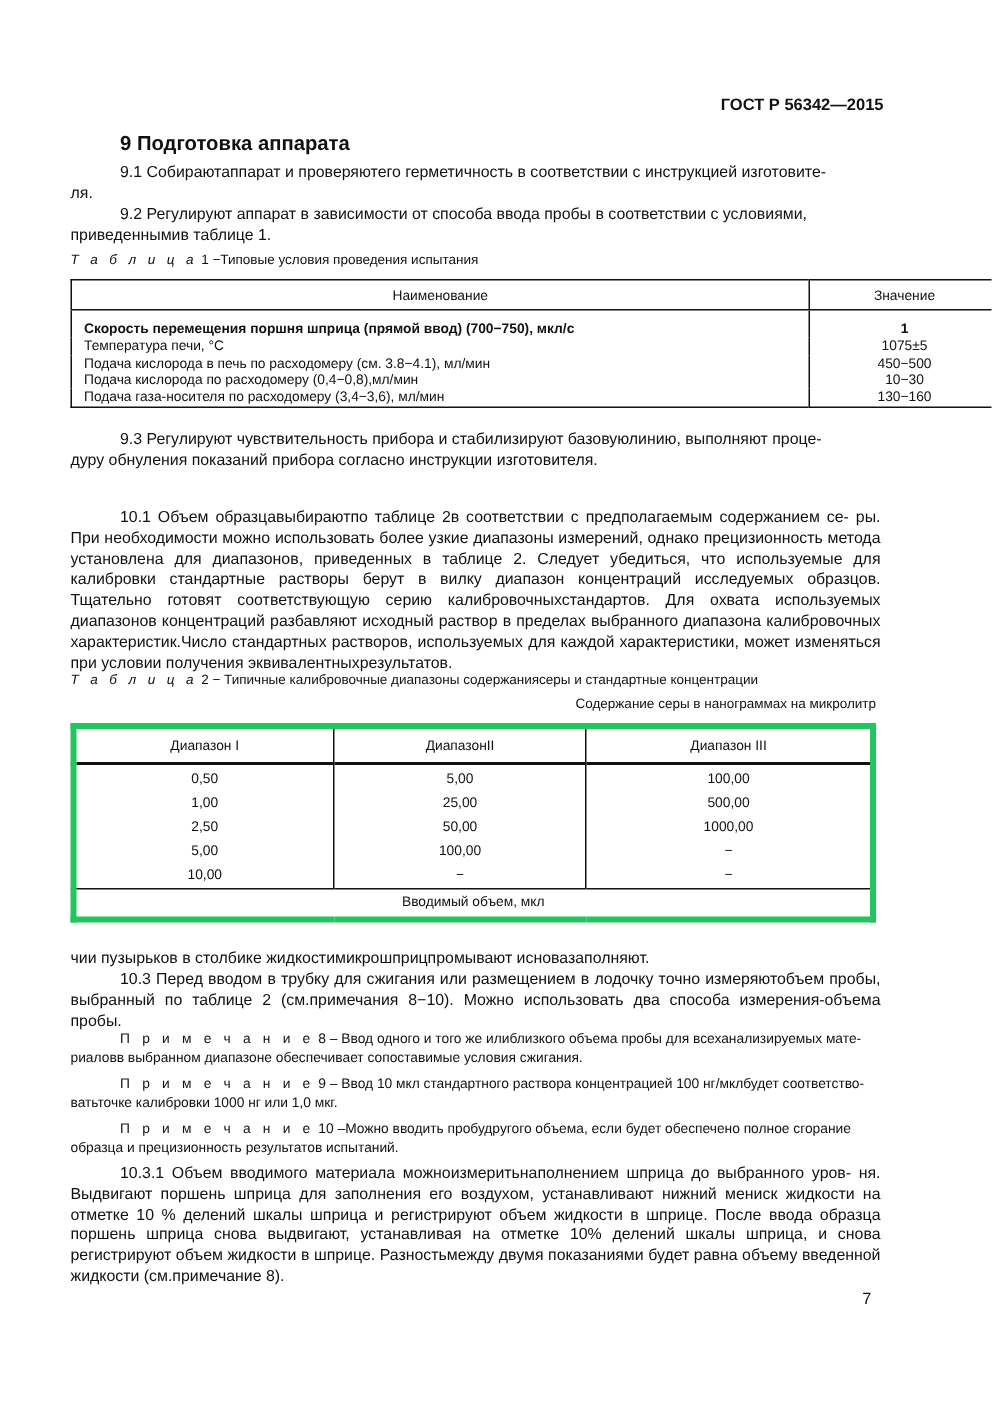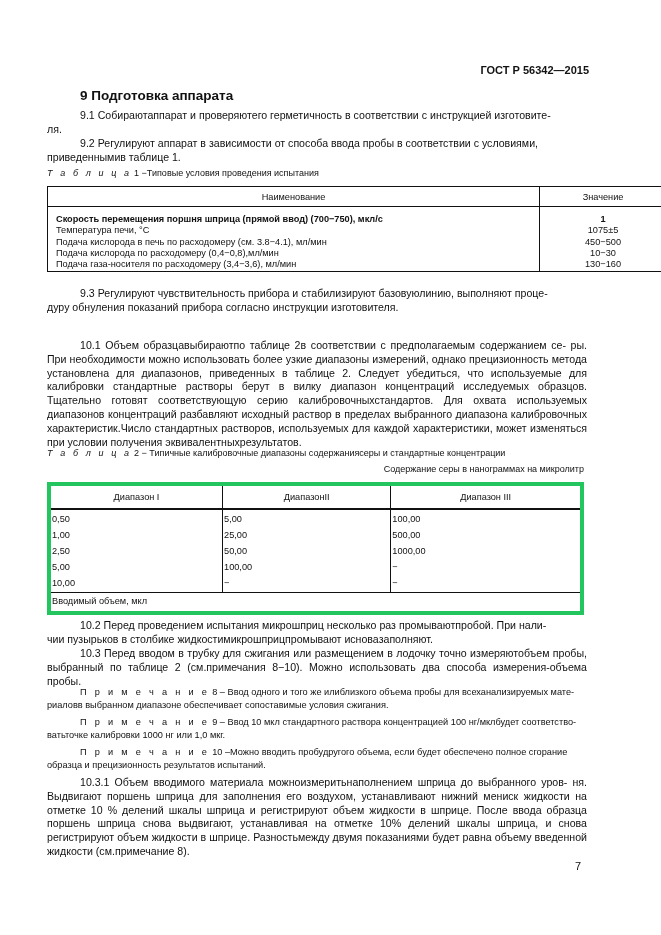--- a/index.html
+++ b/index.html
@@ -18,21 +18,21 @@
   table { border-collapse: collapse; position: absolute; font-size: 9.2px; }
   .t1 { left: 47px; top: 186px; width: 620px; border: 1.5px solid #111; }
   .t1 th { font-weight: normal; height: 17px; border-bottom: 1px solid #111; }
   .t1 td { padding: 0 8px; line-height: 11.3px; }
   .t1 .c2 { border-left: 1px solid #111; text-align: center; width: 110px; }
   .t1 th.c1 { text-align: center; }
   .t1 .firstrow td { padding-top: 7px; font-weight: bold; }
   .t1 .lastrow td { padding-bottom: 1px; }
   .t2 { left: 47px; top: 482px; width: 537px; border: 4px solid #22c55e; }
   .t2 th { font-weight: normal; height: 20px; border-bottom: 2px solid #111; border-left: 1px solid #111; text-align: center; }
-  .t2 td { text-align: left; border-left: 1px solid #111; line-height: 13.9px; margin-left: 34px; }
+  .t2 td { text-align: center; border-left: 1px solid #111; line-height: 13.9px; margin-left: 34px; }
   .t2 .firstrow td { padding-top: 3px; }
   .t2 .span td { border-top: 1px solid #111; height: 16px; }
   .t2 .vol td { border-top: 2px solid #111; height: 14px; }
   .pnum { position: absolute; right: 80px; top: 860px; font-size: 11px; }
 </style>
 </head>
 <body>
 
 <div class="page">
 
@@ -135,21 +135,21 @@
         <td>−</td>
         <td>−</td>
       </tr>
       <tr class="span">
         <td colspan="3" style="border-left:none">Вводимый объем, мкл</td>
       </tr>
     </tbody>
   </table>
 
   <div class="para" style="top:619px">
-    <span class="ind"></span><span>10.2 Перед проведением испытания микрошприц несколько раз промываютпробой. При нали-</span><br>
+    <span class="ind"></span><br>
     <span>чии пузырьков в столбике жидкостимикрошприцпромывают исновазаполняют.</span>
   </div>
 
   <div class="para" style="top:647px">
     <span class="ind"></span><span>10.3 Перед вводом в трубку для сжигания или размещением в лодочку точно измеряютобъем</span>
     <span>пробы, выбранный по таблице 2 (см.примечания 8−10). Можно использовать два способа измерения-объема пробы.</span>
   </div>
 
   <div class="note" style="top:686px">
     <span class="ind"></span><span class="sp">П р и м е ч а н и е</span><span>  8 – Ввод одного и того же илиблизкого объема пробы для всеханализируемых мате-</span><br>

